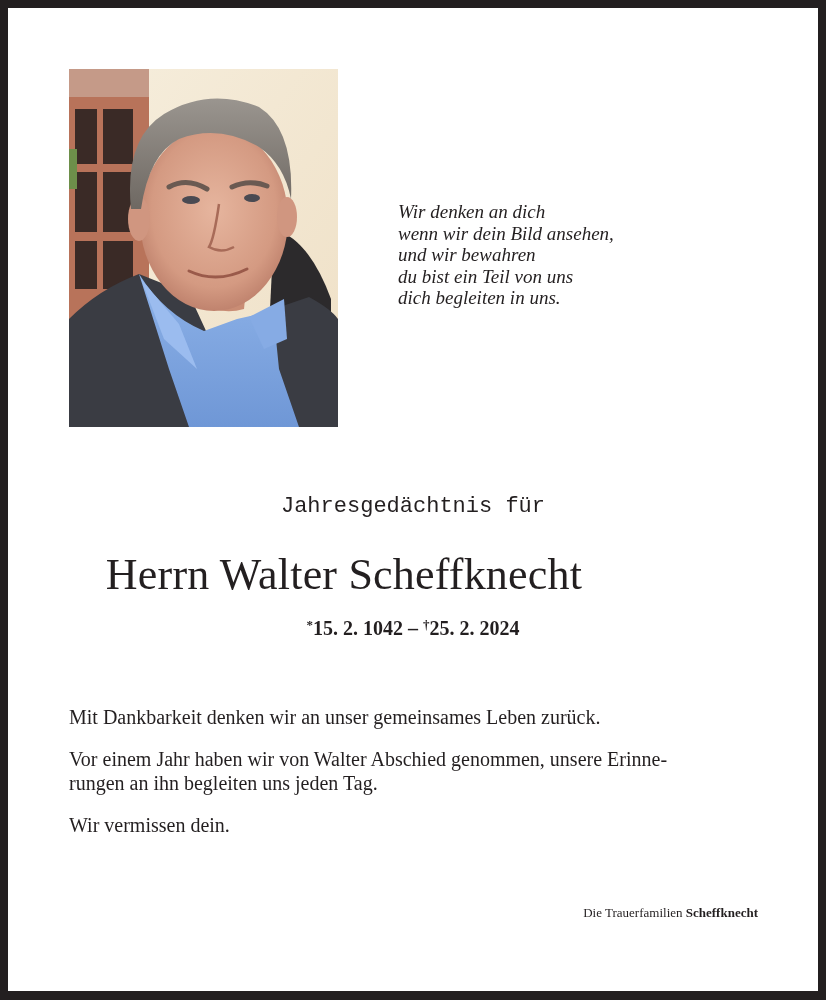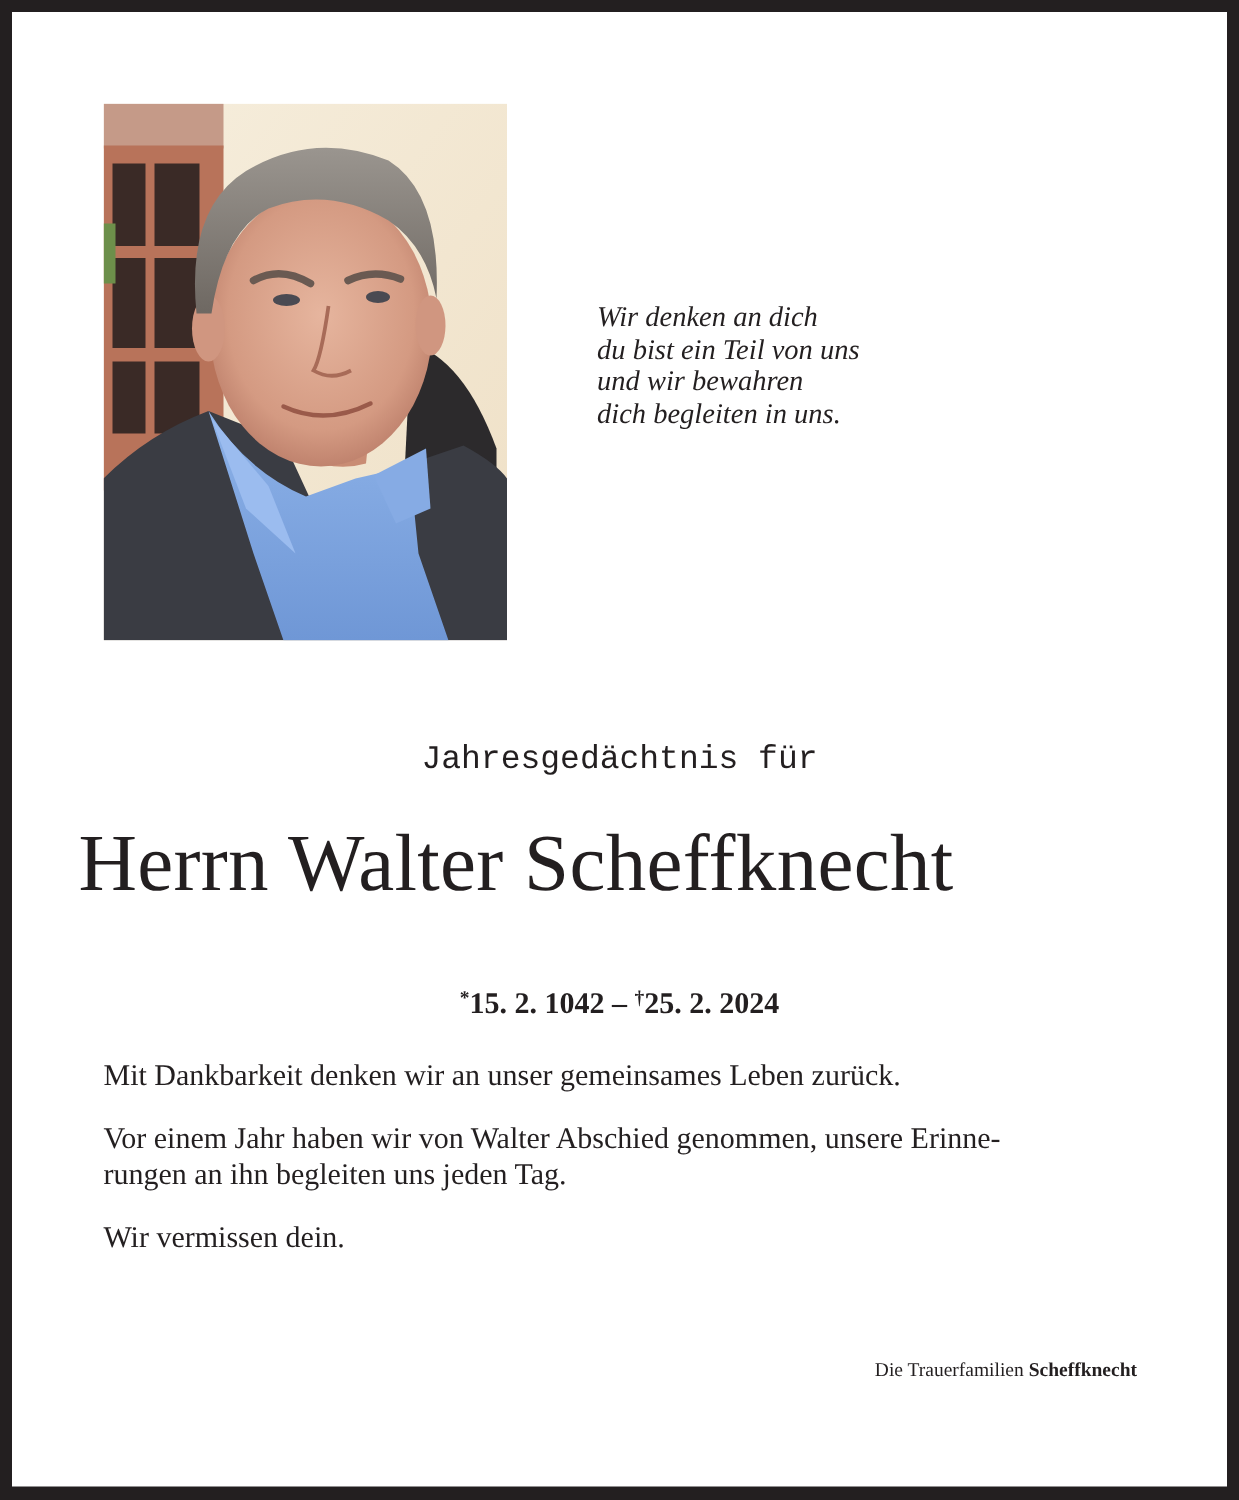--- a/index.html
+++ b/index.html
@@ -53,38 +53,37 @@
       font-size: 22px;
       color: #231f20;
     }
     .name {
       position: absolute;
       left: 0;
       width: 672px;
       top: 536px;
       text-align: center;
       font-family: "Liberation Serif", "DejaVu Serif", serif;
-      font-size: 54px;
+      font-size: 44px;
       line-height: 62px;
       letter-spacing: 0.2px;
       color: #231f20;
       white-space: nowrap;
     }
     .dates {
       position: absolute;
       left: 0;
       width: 810px;
       top: 609px;
       text-align: center;
       font-family: "Liberation Serif", "DejaVu Serif", serif;
       font-weight: bold;
       font-size: 20px;
       color: #231f20;
       white-space: nowrap;
-      margin-top: 40px;
     }
     .dates sup {
       font-size: 13px;
       vertical-align: 6px;
     }
     .body-text {
       position: absolute;
       left: 61px;
       top: 697px;
       width: 700px;
@@ -171,22 +170,23 @@
       <ellipse cx="183" cy="129" rx="8" ry="4" fill="#4a4a52"></ellipse>
 
       <path d="M150 135 Q145 170 140 178 Q152 185 165 178" stroke="#a86b58" stroke-width="2.5" fill="none"></path>
 
       <path d="M120 202 Q148 215 178 200" stroke="#9a5a4a" stroke-width="3" fill="none" stroke-linecap="round"></path>
     </svg>
   </div>
 
   <div class="poem">
     <div>Wir denken an dich</div>
+    <div>wenn wir dein Bild ansehen,</div>
+    <div>und wir bewahren</div>
     <div>du bist ein Teil von uns</div>
-    <div>und wir bewahren</div>
     <div>dich begleiten in uns.</div>
   </div>
 
   <div class="heading">Jahresgedächtnis für</div>
 
   <div class="name">Herrn Walter Scheffknecht</div>
 
   <div class="dates">
     <sup>*</sup><span>15. 2. 1042</span><span> – </span><sup>†</sup><span>25. 2. 2024</span>
   </div>

